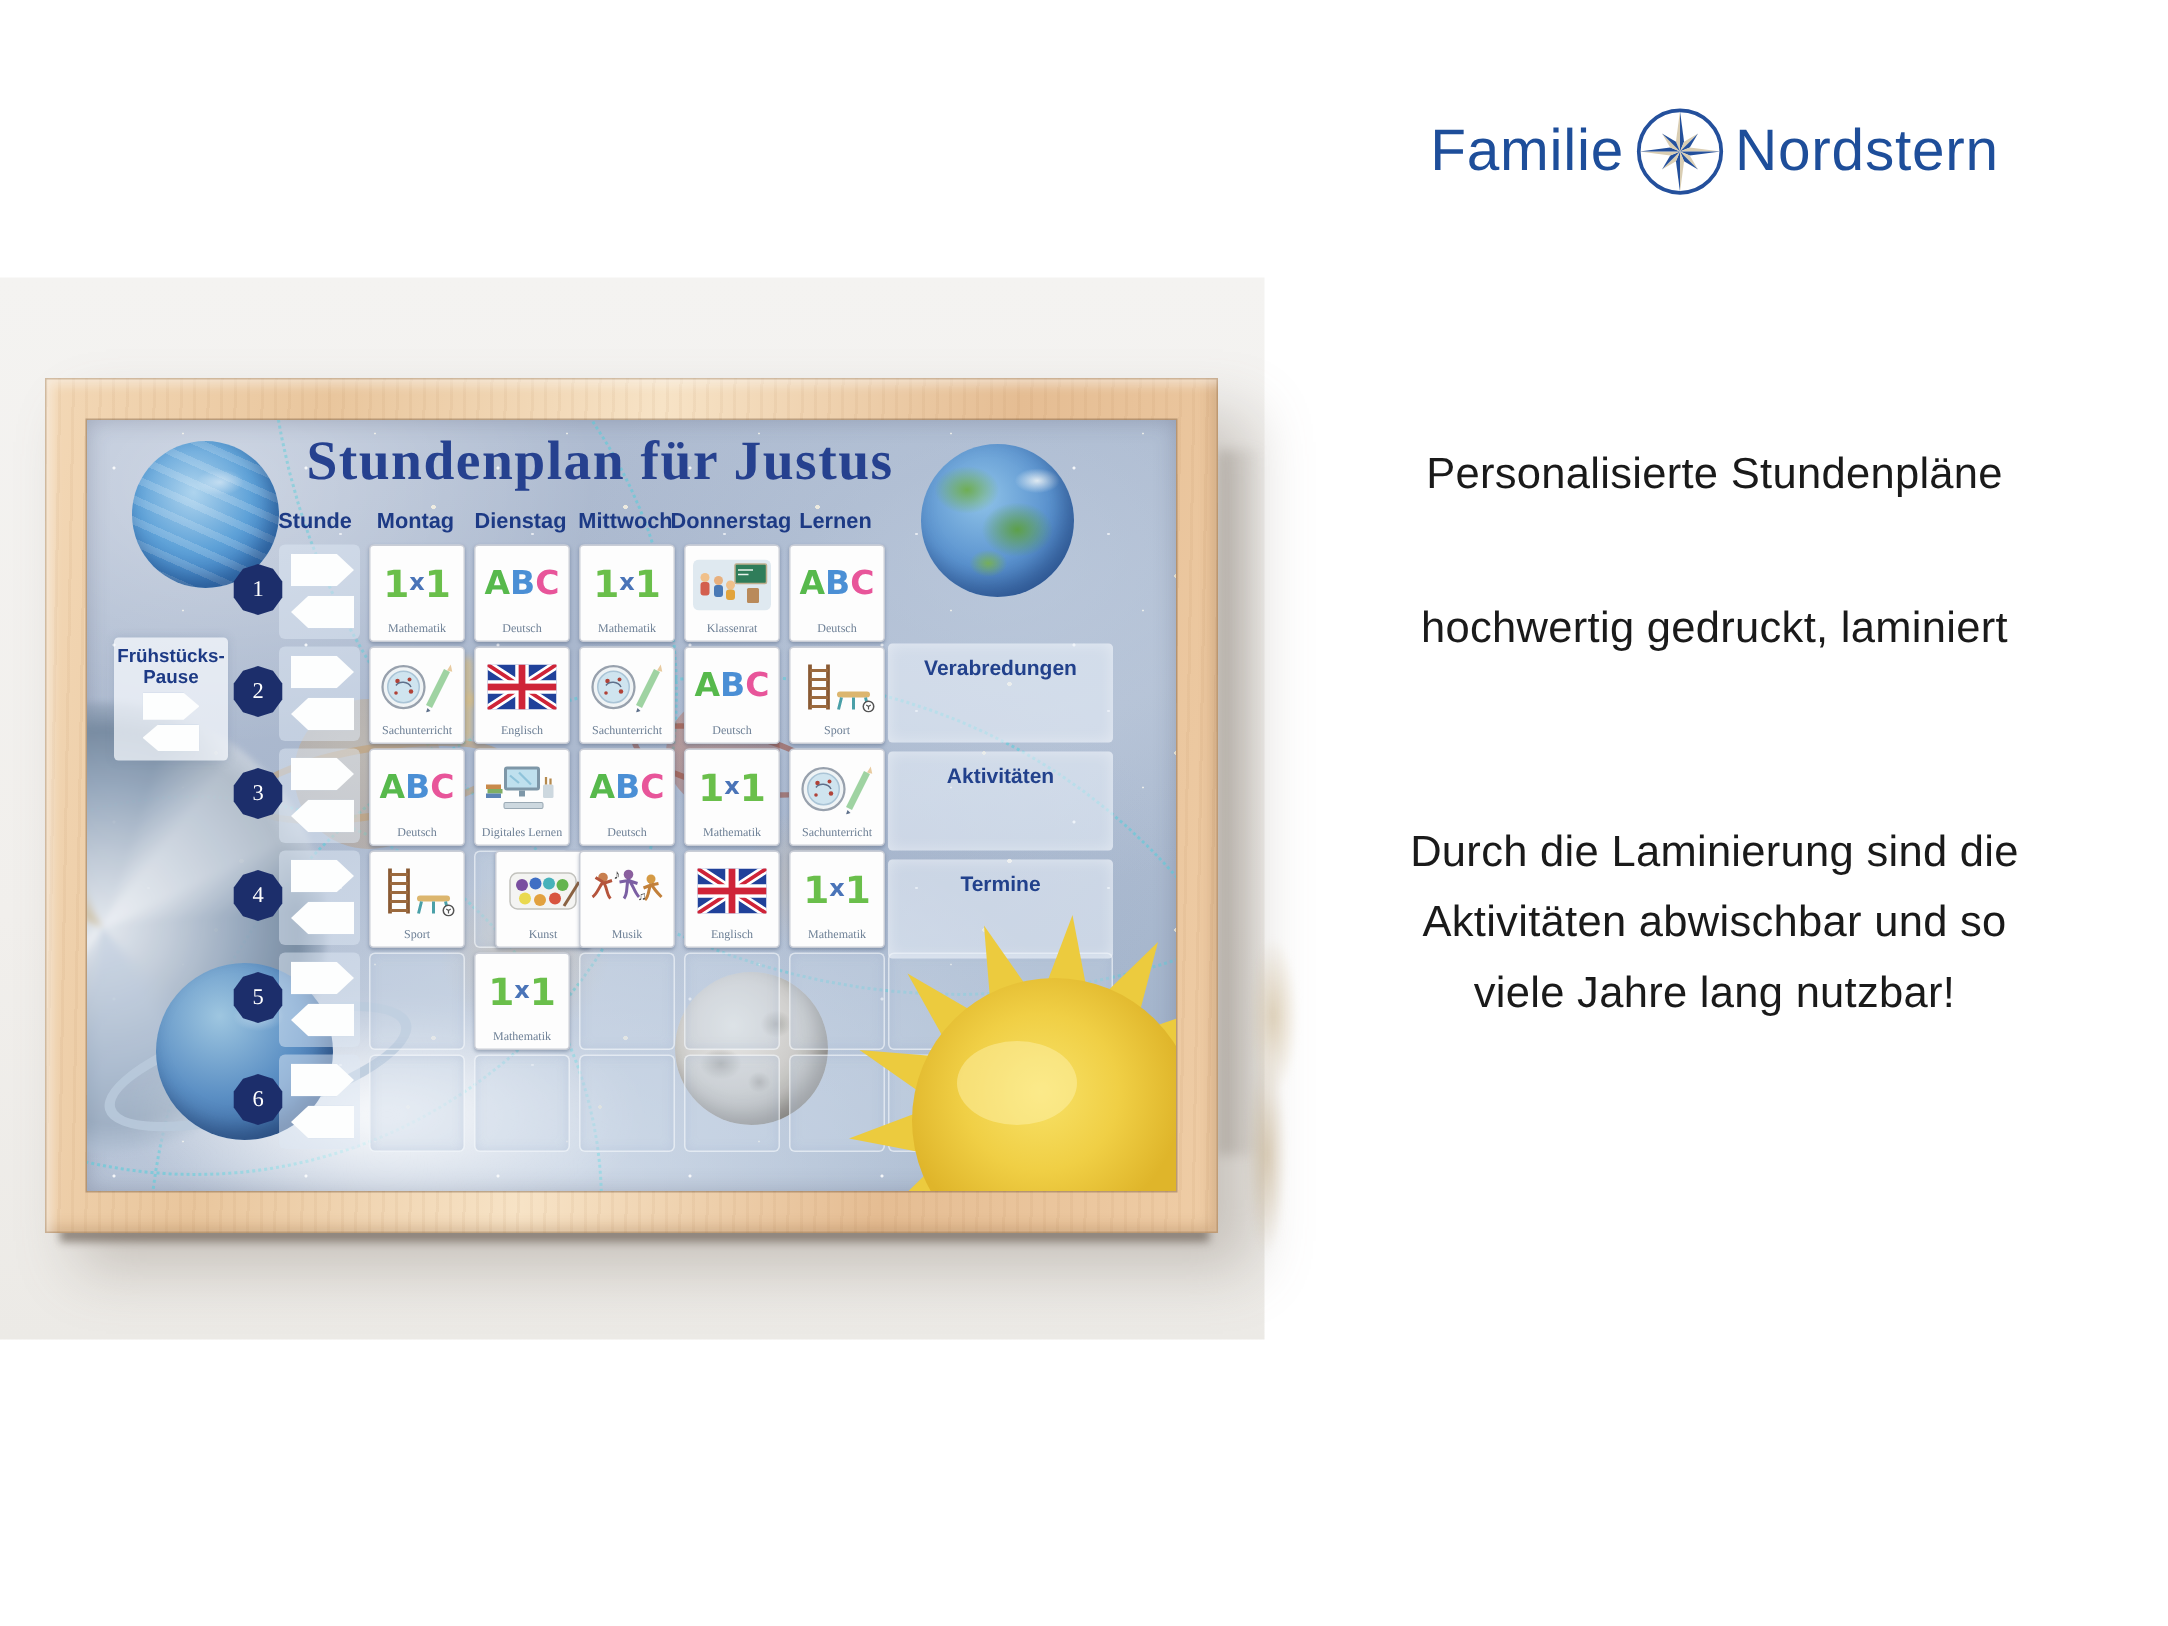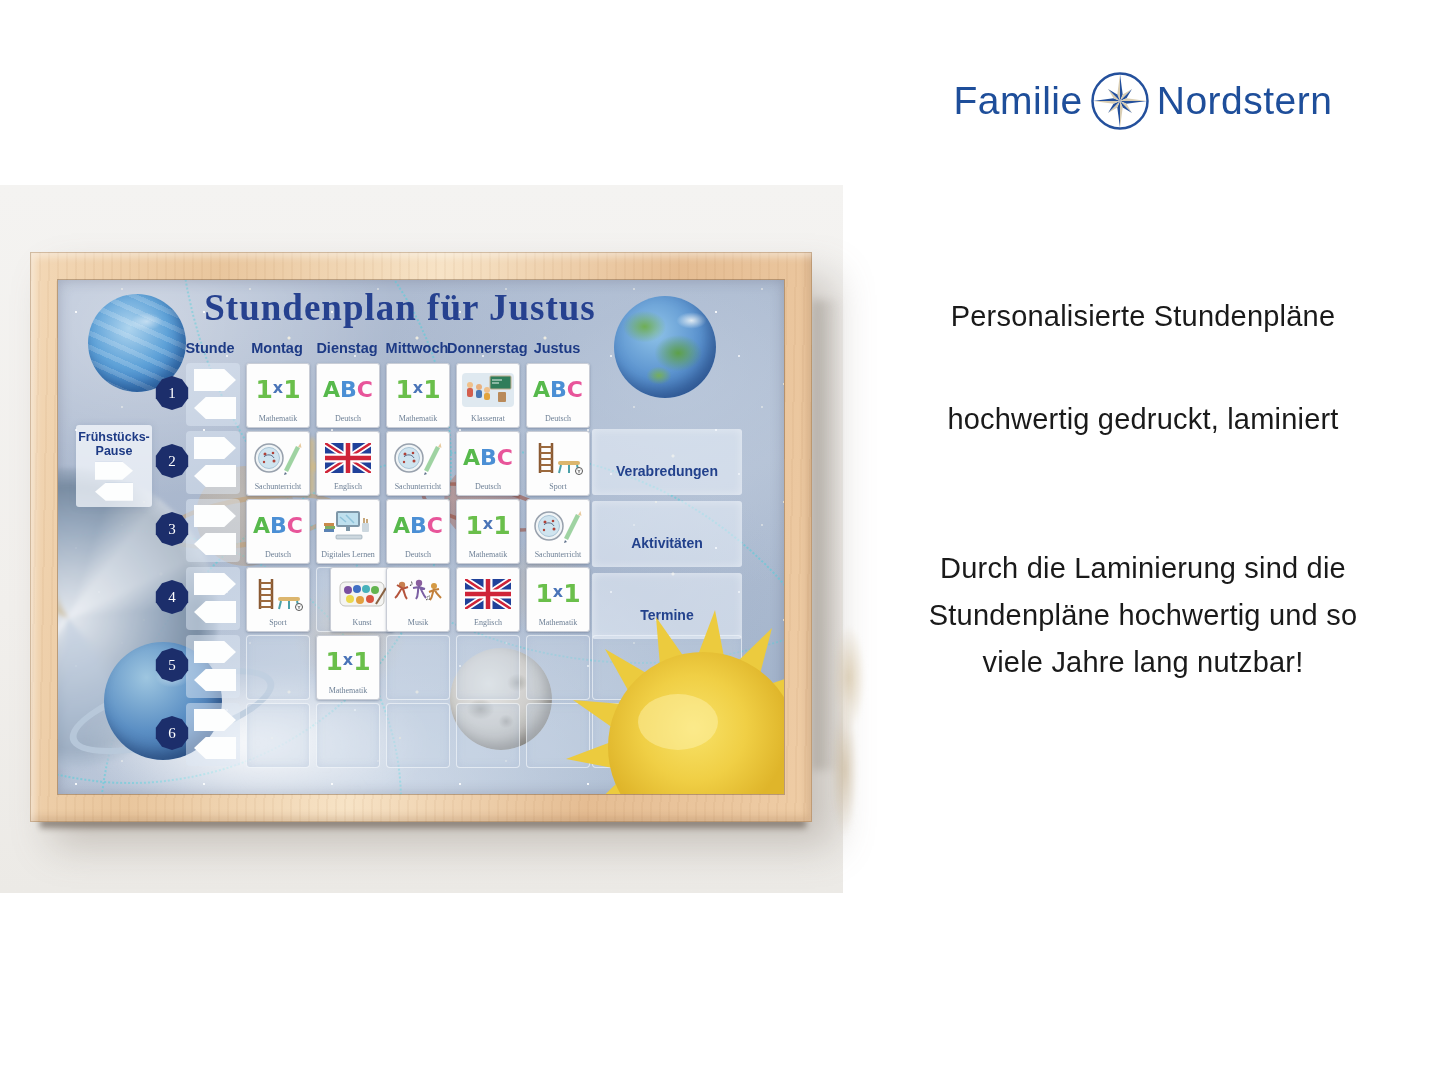--- a/index.html
+++ b/index.html
@@ -118,21 +118,21 @@
       filter:drop-shadow(0 0 1.2px rgba(100,140,190,.85));}
   .arrow.ar{clip-path:polygon(0 0,72% 0,100% 50%,72% 100%,0 100%);}
   .arrow.al{clip-path:polygon(28% 0,100% 0,100% 100%,28% 100%,0 50%);}
   .breakfast{position:absolute;left:18px;top:145px;width:76px;height:82px;z-index:5;
       background:rgba(247,250,253,.72);border-radius:3px;text-align:center;
       box-shadow:0 0 6px rgba(120,140,170,.3);}
   .breakfast .bf-label{font-size:12.5px;font-weight:bold;color:#1d3a85;line-height:1.15;padding-top:5px;}
   .breakfast .arrow{position:static;display:block;margin:3px auto 0;width:38px;height:18px;}
   .sidebox{position:absolute;left:534px;width:150px;height:66px;background:rgba(233,240,249,.55);
       border-radius:3px;z-index:3;text-align:center;box-shadow:inset 0 0 10px rgba(255,255,255,.4);}
-  .sidebox .sb-label{font-size:14px;font-weight:bold;color:#22418c;padding-top:21px;margin-top:13px;}
+  .sidebox .sb-label{font-size:14px;font-weight:bold;color:#22418c;padding-top:8px;}
   .card{position:absolute;width:62px;height:63px;background:#fdfdfd;border:1px solid #c9cdd6;
       border-radius:3px;z-index:4;display:flex;flex-direction:column;align-items:center;
       box-shadow:0 1px 2.5px rgba(60,80,110,.38);}
   .card-icon{flex:1;display:flex;align-items:center;justify-content:center;width:100%;overflow:hidden;}
   .card-label{font-family:"Liberation Serif","DejaVu Serif",serif;font-size:8px;color:#6e8096;
       text-align:right;line-height:1.1;padding:0 1px 3px;}
   .g{font-family:"DejaVu Sans",sans-serif;font-weight:bold;}
   .g1{color:#6abf4b;font-size:25px;}
   .gx{color:#4a74b8;font-size:16px;position:relative;top:-2px;}
   .ga{color:#57b94c;font-size:22px;}
@@ -255,21 +255,21 @@
       <div class="saturn"></div>
       <div class="moon"></div>
 
       <div class="p-title">Stundenplan für Justus</div>
       <div id="day-headers">
           <div class="day-h" style="left:112px">Stunde</div>
           <div class="day-h" style="left:179px">Montag</div>
           <div class="day-h" style="left:249px">Dienstag</div>
           <div class="day-h" style="left:319px">Mittwoch</div>
           <div class="day-h" style="left:389px">Donnerstag</div>
-          <div class="day-h" style="left:459px">Justus</div>
+          <div class="day-h" style="left:459px">Lernen</div>
         </div>
 
       <div class="breakfast">
         <div class="bf-label">
           <span>Frühstücks-</span><br>
           <span>Pause</span>
         </div>
         <div class="arrow ar"></div>
         <div class="arrow al"></div>
       </div>
@@ -589,16 +589,16 @@
   </div>
 
   <div class="para p1">
     <div>Personalisierte Stundenpläne</div>
   </div>
   <div class="para p2">
     <div>hochwertig gedruckt, laminiert</div>
   </div>
   <div class="para p3">
     <div>Durch die Laminierung sind die</div>
-    <div>Stundenpläne hochwertig und so</div>
+    <div>Aktivitäten abwischbar und so</div>
     <div>viele Jahre lang nutzbar!</div>
   </div>
 </div>
 
 </body></html>

